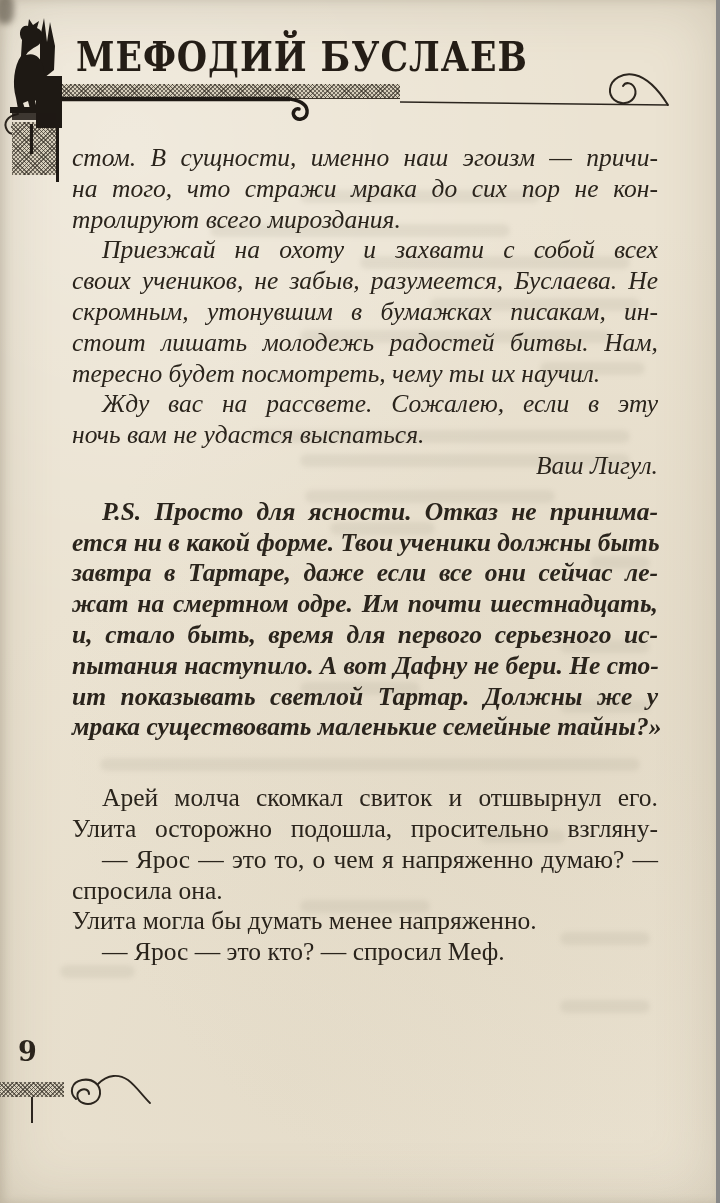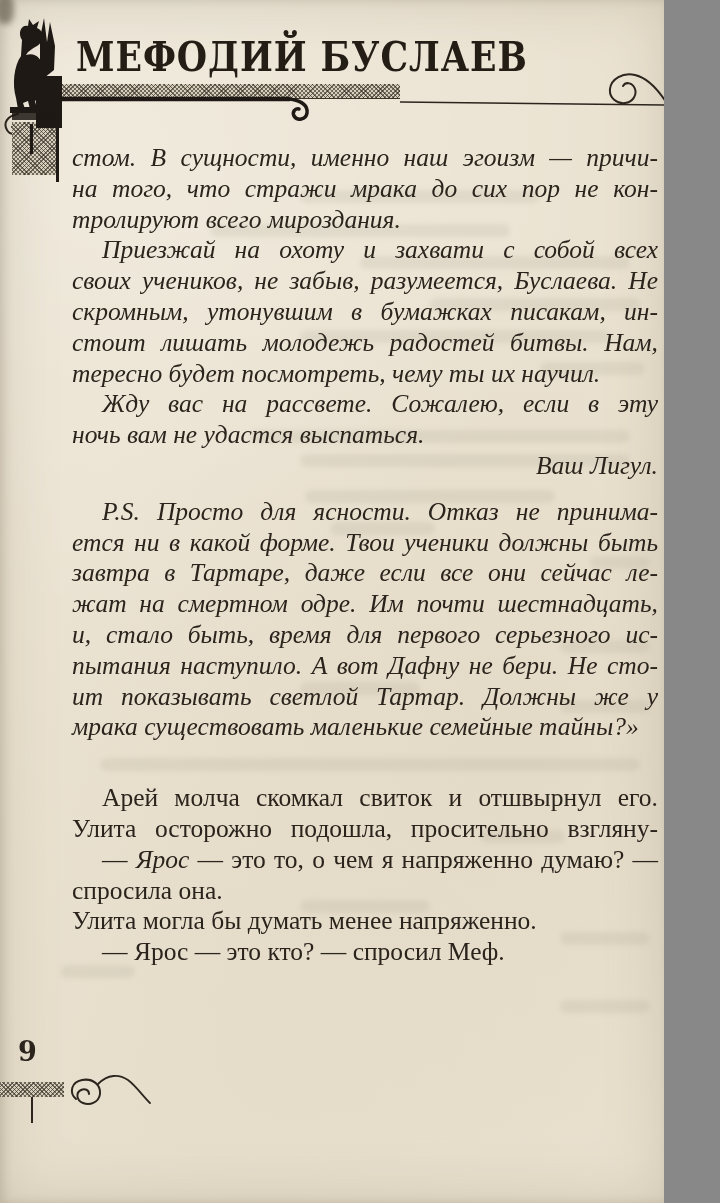--- a/index.html
+++ b/index.html
@@ -2,21 +2,21 @@
 <html lang="ru" style="--paper: #ebe3d2; --ink: #2a241c; --ornament: #241d16;"><head>
 <meta charset="utf-8">
 <style>
   :root{
     --paper:#ebe3d2;
     --ink:#2a241c;
     --ornament:#241d16;
   }
   html,body{margin:0;padding:0;background:#888;}
   .page{
-    position:relative;width:664px;height:1203px;overflow:hidden;
+    position:relative;width:716px;height:1203px;overflow:hidden;
     background-color:var(--paper);
     background-image:
       radial-gradient(circle at 18% 12%, rgba(255,255,255,.25), transparent 40%),
       radial-gradient(circle at 80% 60%, rgba(214,203,180,.35), transparent 55%),
       radial-gradient(circle at 40% 90%, rgba(216,206,184,.30), transparent 45%);
     box-shadow:inset 0 0 60px rgba(120,104,78,.22), inset 4px 0 10px rgba(90,78,58,.18);
     font-family:"Liberation Serif", serif;
     color:var(--ink);
   }
   
@@ -43,31 +43,31 @@
   .left-block-line{position:absolute;left:30px;top:124px;width:2.5px;height:30px;background:#1e1914;z-index:5;}
   .edge-curl{position:absolute;left:0;top:110px;width:20px;height:28px;}
   .thickline{position:absolute;left:56px;top:94px;width:260px;height:30px;}
   .rflourish{position:absolute;left:395px;top:60px;width:300px;height:65px;}
   
   .text-block{
     position:absolute;left:72px;top:143px;width:586px;
     font-size:25.5px;line-height:30.8px;z-index:3;
   }
   .para{margin:0;}
-  .para.gap-small{margin-top:15px;}
+  .para.gap-small{margin-top:15px;font-weight:bold;}
   .para.gap-large{margin-top:40px;}
   .para.letter .line{font-style:italic;}
   .line{
     text-align:justify;text-align-last:justify;
     white-space:nowrap;
   }
   .line.lastline{text-align-last:left;}
   .line.right{text-align:right;text-align-last:right;}
   .line.indent{padding-left:30px;}
-  .it{font-style:italic;}
+  .it{}
   
   .page-number{
     position:absolute;left:18px;top:1036px;
     font-family:"DejaVu Serif", serif;font-weight:bold;font-size:27px;color:var(--ink);
   }
   .footer-bar{position:absolute;left:0;top:1082px;width:64px;height:15px;}
   .footer-vline{position:absolute;left:31px;top:1097px;width:1.5px;height:26px;background:#2b251e;}
   .bflourish{position:absolute;left:62px;top:1070px;width:100px;height:45px;}
   
   .ghost{position:absolute;height:13px;border-radius:7px;background:#a09a87;opacity:.16;filter:blur(2.5px);z-index:1;}

